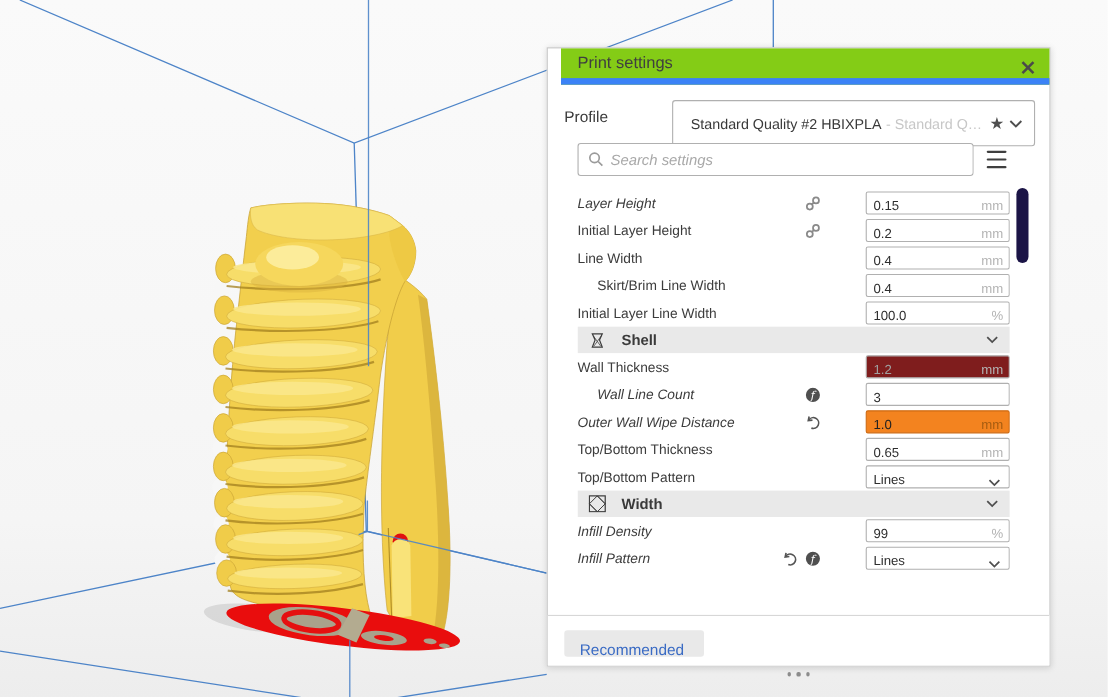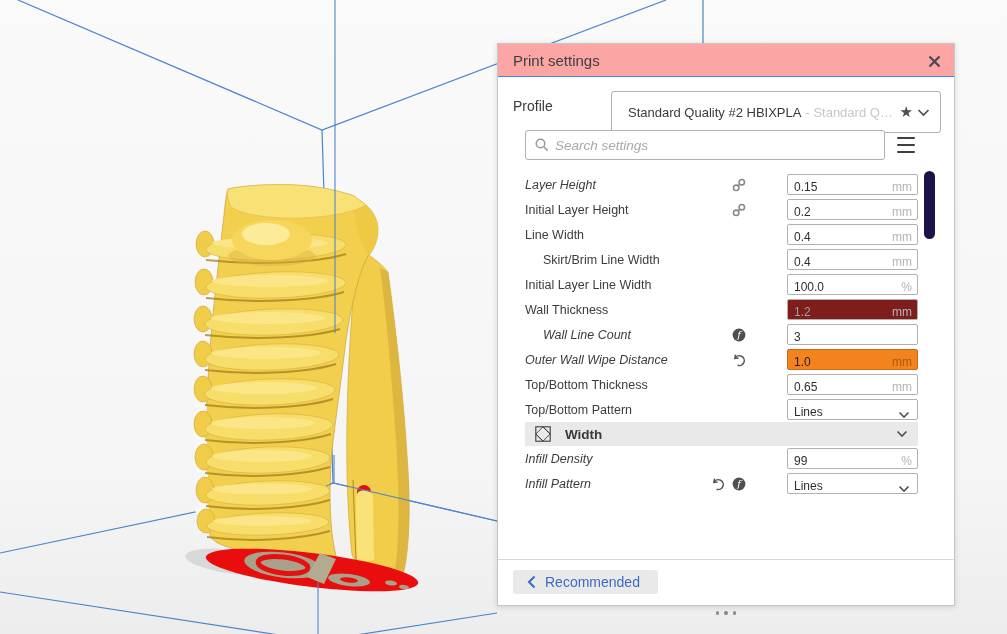--- a/index.html
+++ b/index.html
@@ -5,22 +5,22 @@
   * { margin:0; padding:0; box-sizing:border-box; }
   html,body { width:1007px; height:634px; overflow:hidden;
     font-family:"Liberation Sans", sans-serif; }
   .canvas { position:absolute; inset:0; width:1007px; height:634px;
     background:linear-gradient(#fafafa, #f5f5f5 75%, #ededed); }
   .canvas svg { position:absolute; left:0; top:0; }
 
   
   .panel { position:absolute; left:497px; top:43px; width:458px; height:563px;
     background:#fff; border:1px solid #c6c6c6; box-shadow:0 1px 6px rgba(0,0,0,.14); }
-  .panel-header { position:absolute; top:0; left:0; right:0; height:33px;
-    background:#fca5a5; border-bottom:1px solid #3b82f6; display:flex; align-items:center; }
+  .panel-header { position:absolute; top:0; left:12px; right:0; height:33px;
+    background:#84cc16; border-bottom:6px solid #3b82f6; display:flex; align-items:center; }
   .panel-title { margin-left:15px; font-size:15px; color:#3f3f3f; }
   .close-btn { position:absolute; right:10px; top:7px; width:20px; height:20px;
     display:flex; align-items:center; justify-content:center; cursor:pointer; }
 
   .profile-label { position:absolute; top:47px; left:15px; height:30px;
     line-height:30px; font-size:14px; color:#3a3a3a; }
   .profile-dd { position:absolute; top:47px; left:113px; width:330px; height:42px;
     border:1px solid #b0b0b0; border-radius:3px; background:#fff;
     display:flex; align-items:center; font-size:13px; cursor:pointer; }
   .profile-main { margin-left:16px; color:#3a3a3a; white-space:nowrap; }
@@ -62,21 +62,21 @@
   .vbox.dropdown { cursor:pointer; }
   .vbox .dchev { margin-left:auto; margin-right:7px; display:flex; }
 
   .scrollbar { position:absolute; top:127px; right:19px; width:11px; height:68px;
     background:#1b1446; border-radius:6px; cursor:pointer; }
 
   .footer { position:absolute; top:515px; left:0; right:0; bottom:0;
     border-top:1px solid #d7d7d7; background:#fff; }
   .rec-btn { margin:10px 0 0 15px; height:24px; display:inline-flex; align-items:center;
     gap:9px; padding:0 18px 0 14px; background:#e9e9e9; border-radius:3px;
-    font-size:14px; color:#3a6bc4; cursor:pointer; }
+    font-size:14px; color:#3a6bc4; cursor:pointer;flex-direction:column; }
 
   .drag-dots { position:absolute; left:497px; top:608px; width:458px; height:10px;
     display:flex; justify-content:center; align-items:center; gap:5px; cursor:row-resize; }
   .drag-dots i { width:3.4px; height:3.4px; border-radius:50%; background:#8c8c8c; display:block; }
 </style>
 </head>
 <body>
 
 <div class="canvas">
   <svg width="1007" height="634" viewBox="0 0 1007 634">
@@ -285,20 +285,34 @@
         </div>
       </div>
       <div class="srow">
         <span class="slabel">Initial Layer Line Width</span>
         <span class="row-icons"></span>
         <div class="vbox">
           <span class="val">100.0</span>
           <span class="unit">%</span>
         </div>
       </div>
+      <div class="sec-header">
+        <span class="sicon">
+          <svg width="16" height="15" viewBox="0 0 16 15" fill="none" stroke="#3c3c3c" stroke-width="1.1">
+            <path d="M3.5,1.5 h9 l-2.5,5.5 l2.5,6.5 h-9 l2.5,-6.5 Z"></path>
+            <path d="M4.5,3.5 L11,12.5 M11.5,3.5 L5,12.5" stroke-width="0.7"></path>
+          </svg>
+        </span>
+        <span class="sname">Shell</span>
+        <span class="schev">
+          <svg width="12" height="8" viewBox="0 0 12 8">
+            <polyline points="1.5,1.5 6,6 10.5,1.5" stroke="#4f4f4f" stroke-width="1.6" fill="none"></polyline>
+          </svg>
+        </span>
+      </div>
       <div class="srow">
         <span class="slabel">Wall Thickness</span>
         <span class="row-icons"></span>
         <div class="vbox disabled">
           <span class="val">1.2</span>
           <span class="unit">mm</span>
         </div>
       </div>
       <div class="srow">
         <span class="slabel italic indent">Wall Line Count</span>

